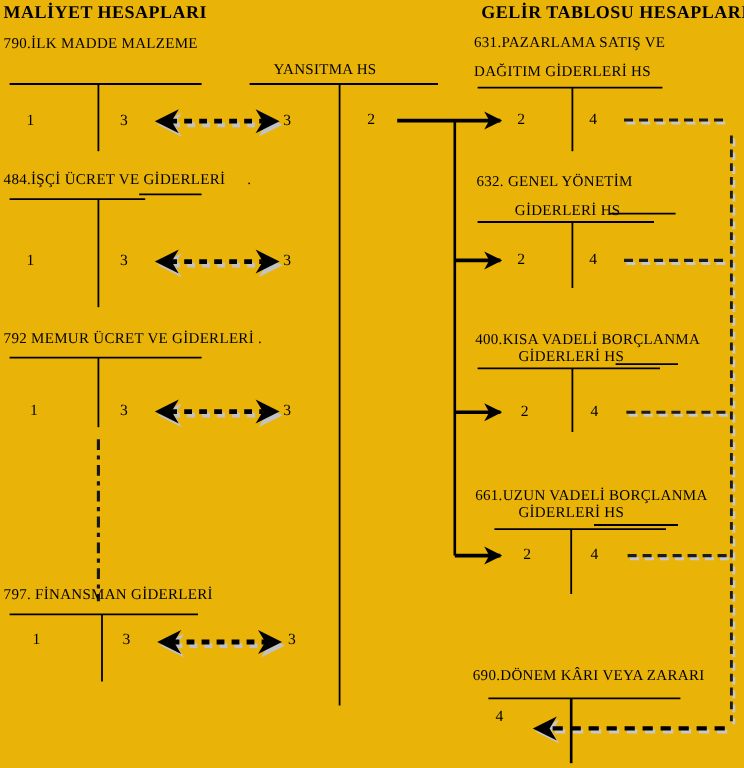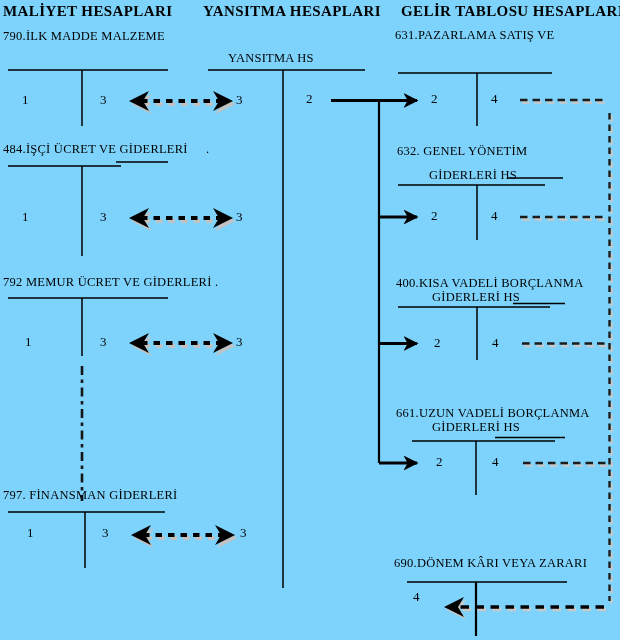--- a/index.html
+++ b/index.html
@@ -1,16 +1,16 @@
 <!DOCTYPE html>
 <html><head>
 <meta charset="utf-8">
 <style>
   html,body{margin:0;padding:0;background:#fff;}
-  .canvas{position:relative;width:620px;height:640px;background:#7dd3fc;overflow:hidden;
+  .canvas{position:relative;width:620px;height:640px;background:#eab308;overflow:hidden;
           font-family:"Liberation Serif",serif;color:#000;}
   .canvas svg{position:absolute;left:0;top:0;}
   .lbl{position:absolute;font-size:12.5px;letter-spacing:.25px;white-space:nowrap;line-height:14px;}
   .hdr{position:absolute;font-size:15px;font-weight:bold;letter-spacing:.4px;white-space:nowrap;}
   .num{position:absolute;font-size:13px;white-space:nowrap;}
 </style>
 </head>
 <body>
 
 <div class="canvas">
@@ -130,33 +130,33 @@
       <line x1="523" y1="463" x2="606" y2="463" stroke="#1c1c1c" stroke-width="2.6" stroke-dasharray="7.5 5"></line>
       <line x1="609.5" y1="113" x2="609.5" y2="601" stroke="#1c1c1c" stroke-width="2.4" stroke-dasharray="6.5 5"></line>
       <g fill="#000" stroke="#000">
         <line x1="604" y1="607" x2="452" y2="607" stroke-width="3.4" stroke-dasharray="8.5 6.5" fill="none"></line>
         <path d="M444,607 l20,-10 l-6,10 l6,10 z" stroke="none"></path>
       </g>
     </g>
   </svg>
 
   <div class="hdr" style="left:3px;top:3px">MALİYET HESAPLARI</div>
-  <div class="hdr" style="left:203px;top:3px">YANSITMA HESAPLARI</div>
   <div class="hdr" style="left:401px;top:3px">GELİR TABLOSU HESAPLARI</div>
 
   <div class="lbl" style="left:3px;top:29px">790.İLK MADDE MALZEME</div>
   <div class="lbl" style="left:3px;top:142px">484.İŞÇİ ÜCRET VE GİDERLERİ</div>
   <div class="lbl" style="left:206px;top:142px">.</div>
   <div class="lbl" style="left:3px;top:275px">792 MEMUR ÜCRET VE GİDERLERİ</div>
   <div class="lbl" style="left:215px;top:275px">.</div>
   <div class="lbl" style="left:3px;top:488px">797. FİNANSMAN GİDERLERİ</div>
 
   <div class="lbl" style="left:228px;top:51px">YANSITMA HS</div>
 
   <div class="lbl" style="left:395px;top:28px">631.PAZARLAMA SATIŞ VE</div>
+  <div class="lbl" style="left:395px;top:52px">DAĞITIM GİDERLERİ HS</div>
   <div class="lbl" style="left:397px;top:144px">632. GENEL YÖNETİM</div>
   <div class="lbl" style="left:429px;top:168px">GİDERLERİ HS</div>
   <div class="lbl" style="left:396px;top:276px">400.KISA VADELİ BORÇLANMA</div>
   <div class="lbl" style="left:432px;top:290px">GİDERLERİ HS</div>
   <div class="lbl" style="left:396px;top:406px">661.UZUN VADELİ BORÇLANMA</div>
   <div class="lbl" style="left:432px;top:420px">GİDERLERİ HS</div>
   <div class="lbl" style="left:394px;top:556px">690.DÖNEM KÂRI VEYA ZARARI</div>
 
   <div class="num" style="left:22px;top:92px">1</div>
   <div class="num" style="left:100px;top:92px">3</div>

